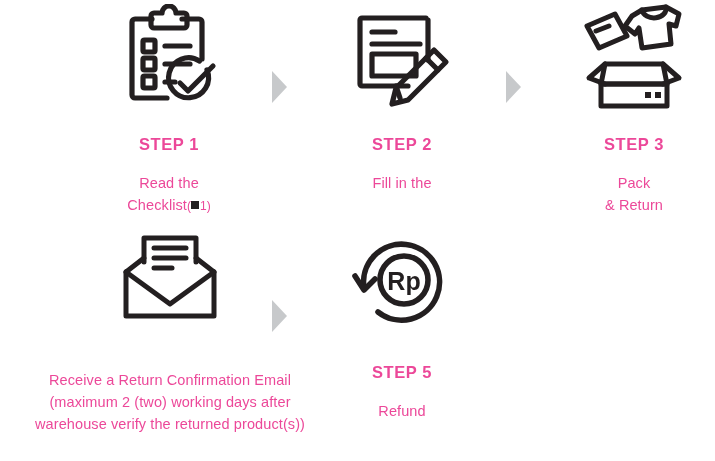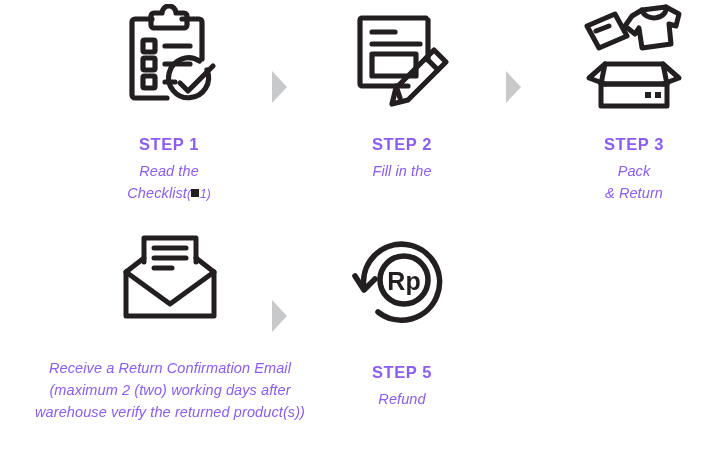--- a/index.html
+++ b/index.html
@@ -20,21 +20,21 @@
 
   .board {
     position: absolute;
     inset: 0;
   }
 
   
   .step {
     position: absolute;
     text-align: center;
-    color: #8b5cf6;
+    color: #ec4899;
   }
 
   .step-icon {
     display: flex;
     align-items: flex-start;
     justify-content: center;
     height: 118px;
   }
   .step-icon svg {
     display: block;
@@ -46,23 +46,22 @@
     letter-spacing: 0.6px;
     line-height: 1.1;
     margin-top: 13px;
     white-space: nowrap;
   }
 
   .step-desc {
     font-size: 14.5px;
     font-weight: 500;
     line-height: 1.5;
-    margin-top: 8px;
+    margin-top: 20px;
     letter-spacing: 0.1px;
-    font-style: italic;
   }
   .step-desc .line {
     display: block;
     white-space: nowrap;
   }
 
   
   .note {
     font-size: 12px;
     letter-spacing: 0;

